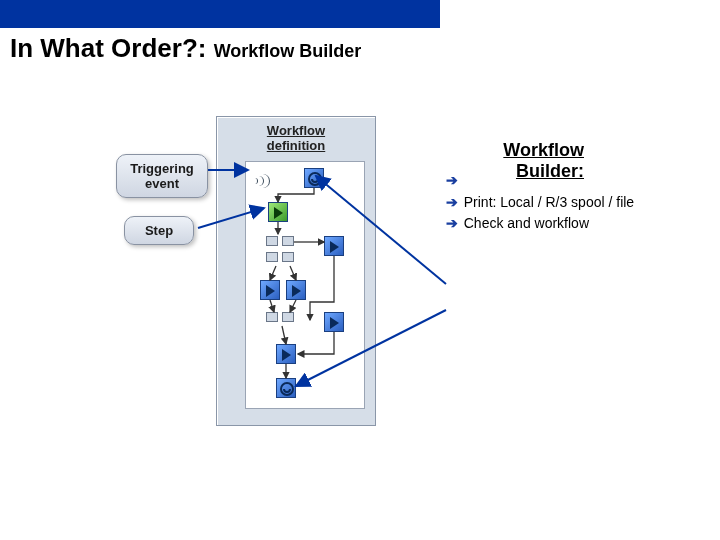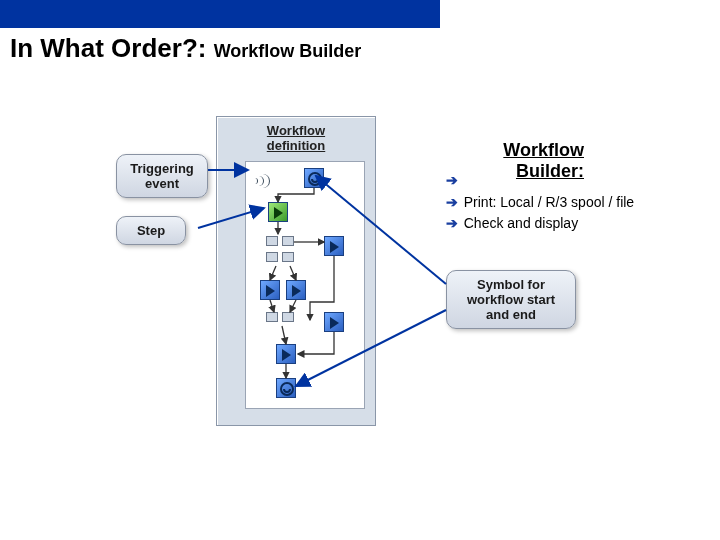--- a/index.html
+++ b/index.html
@@ -195,41 +195,36 @@
           <path d="M40 202 L40 216"></path>
         </g>
       </svg>
     </div>
   </div>
 
   <div class="callout" style="left:100px;top:54px;width:92px">
     <span>Triggering</span><br>
     <span>event</span>
   </div>
-  <div class="callout" style="left:100px;top:116px;width:70px">
+  <div class="callout" style="left:108px;top:116px;width:70px">
     <span>Step</span>
-  </div>
-  <div class="callout" style="left:430px;top:170px;width:130px">
-    <span>Symbol for</span><br>
-    <span>workflow start</span><br>
-    <span>and end</span>
   </div>
 
   <div class="section-head" style="left:430px;top:40px">Workflow Builder:</div>
   <div class="bullets" style="left:430px;top:70px;width:260px">
     <div class="row">
         <span class="ar-bullet">➔</span>
       </div>
     <div class="row">
         <span class="ar-bullet">➔</span>
         <span>Print: Local / R/3 spool / file</span>
       </div>
     <div class="row">
         <span class="ar-bullet">➔</span>
-        <span>Check and display</span>
+        <span>Check and workflow</span>
       </div>
   </div>
 
   <svg class="lines">
     <defs>
         <marker id="bh" markerWidth="8" markerHeight="8" refX="7" refY="4" orient="auto">
           <path d="M0,0 L8,4 L0,8 z" fill="#0033a0"></path>
         </marker>
       </defs>
     <g stroke="#0033a0" stroke-width="2" fill="none" marker-end="url(#bh)">

